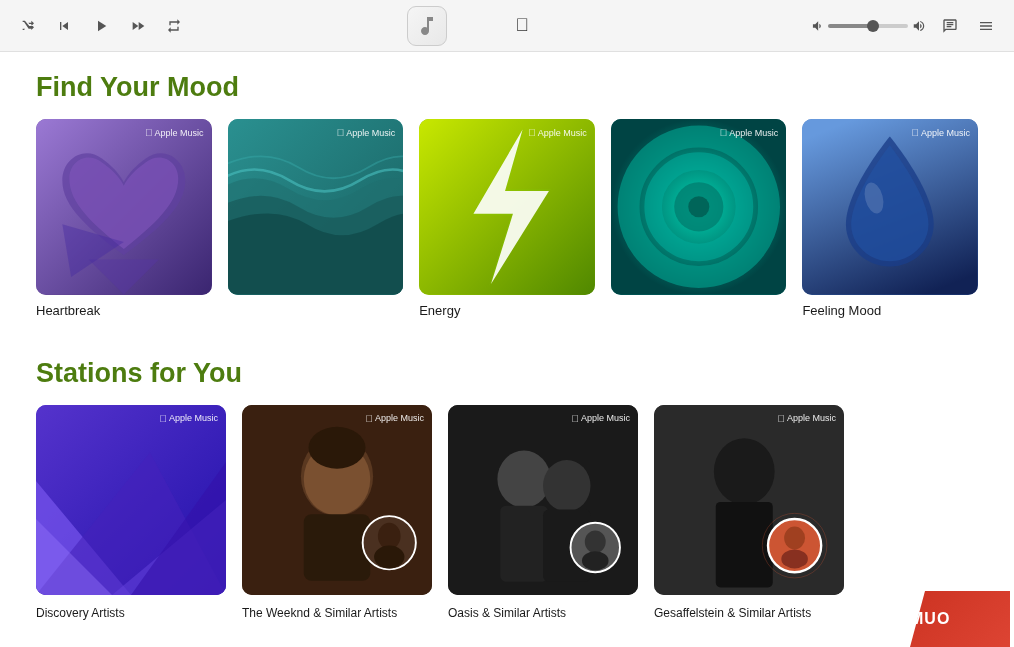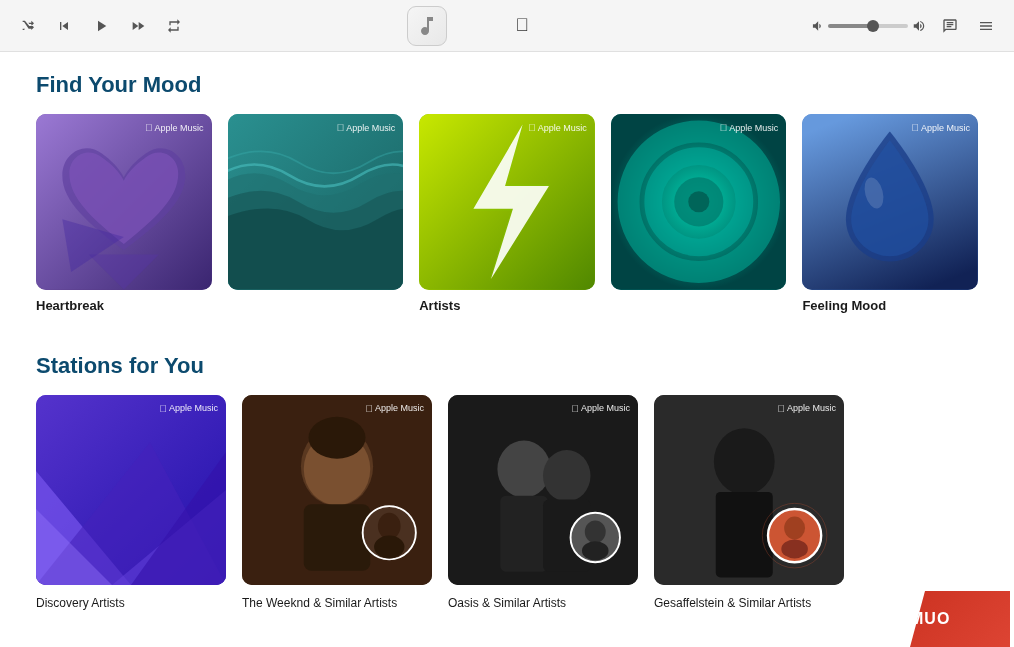--- a/index.html
+++ b/index.html
@@ -101,24 +101,24 @@
       left: 56%;
       transform: translateX(-50%);
     }
 
     
     .main-content {
       padding: 20px 36px;
     }
 
     .section-title {
-      font-size: 22px;
+      font-size: 27px;
       font-weight: 700;
       margin-bottom: 16px;
-      color: #0c4a6e;
+      color: #4d7c0f;
     }
 
     
     .mood-grid {
       display: flex;
       gap: 16px;
       margin-bottom: 40px;
     }
 
     .mood-card {
@@ -147,21 +147,21 @@
       font-size: 9px;
       color: rgba(255,255,255,0.9);
       font-weight: 500;
     }
     .apple-badge-logo {
       font-size: 10px;
     }
 
     .mood-label {
       font-size: 13px;
-      font-weight: 700;
+      font-weight: 400;
       color: #1a1a1a;
     }
 
     
     .mood-heartbreak {
       background: linear-gradient(135deg, #6b4fa0 0%, #7c5fad 30%, #5a3d8a 60%, #4a3080 100%);
     }
 
     
     .mood-relax {
@@ -396,21 +396,21 @@
           <rect width="200" height="200" fill="url(#engGrad)"></rect>
 
           <polygon points="120,10 60,110 105,110 80,190 150,80 100,80" fill="#88cc00" opacity="0.3"></polygon>
           <polygon points="118,12 62,108 107,108 82,188 148,82 98,82" fill="white" opacity="0.9"></polygon>
         </svg>
         <div class="apple-music-badge">
           <span class="apple-badge-logo"></span>
           <span>Apple Music</span>
         </div>
       </div>
-      <span class="mood-label">Artists</span>
+      <span class="mood-label">Energy</span>
     </div>
 
     <div class="mood-card">
       <div class="mood-image mood-focus">
         <svg class="mood-svg" viewBox="0 0 200 200" xmlns="http://www.w3.org/2000/svg">
           <defs>
             <radialGradient id="focGrad" cx="50%" cy="50%" r="50%">
               <stop offset="0%" style="stop-color:#00d0b0"></stop>
               <stop offset="100%" style="stop-color:#004444"></stop>
             </radialGradient>

